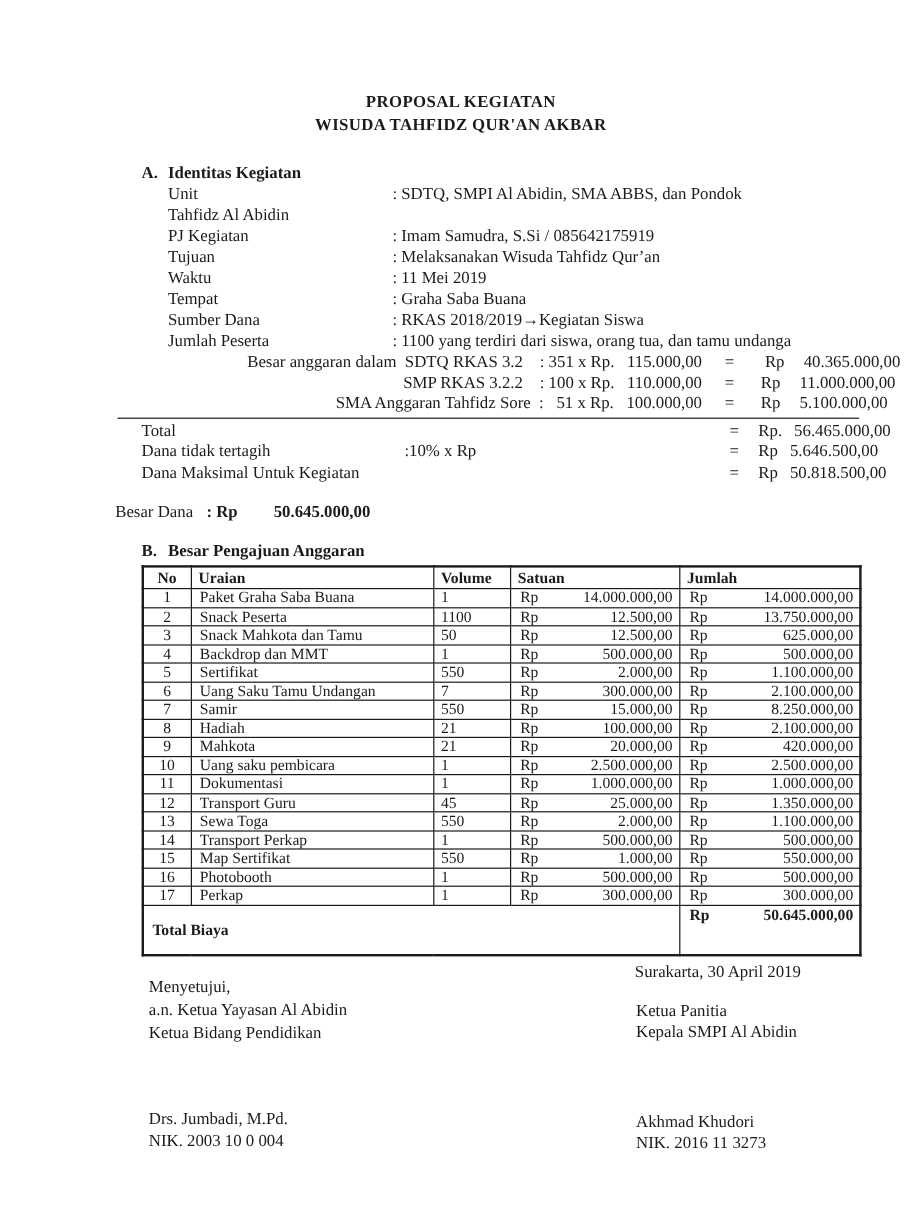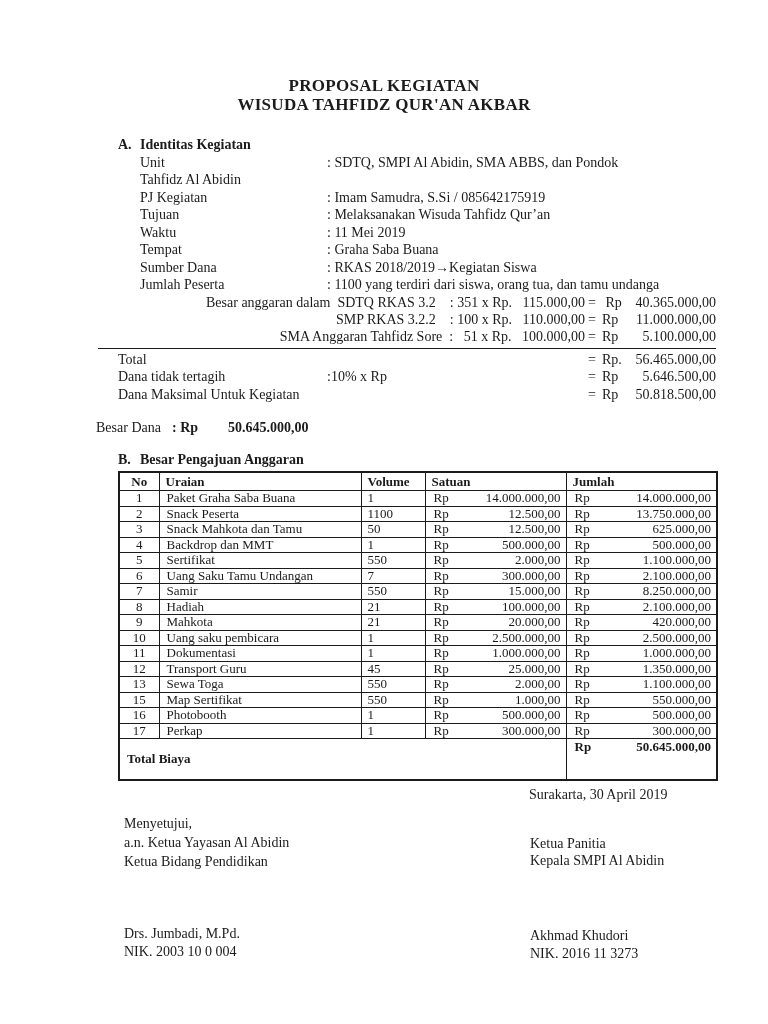--- a/index.html
+++ b/index.html
@@ -2,39 +2,39 @@
 <html><head>
 <meta charset="utf-8">
 <style>
   html, body { margin:0; padding:0; background:#ffffff; }
   .page {
     position:relative; width:768px; height:1024px; background:#ffffff;
     font-family:"Liberation Serif", serif; color:#1b1b1b; font-size:14px;
     overflow:hidden;
   }
   
-  .title { padding-top:76px; text-align:center; font-weight:bold; font-size:17px; line-height:19px; letter-spacing:0.3px; }
+  .title { padding-top:76px; text-align:center; font-weight:bold; font-size:14px; line-height:19px; letter-spacing:0.3px; }
   
   .section-a { margin:22px 52px 0 118px; }
   .section-b { margin:14px 52px 0 118px; }
   .sec-heading { display:flex; font-weight:bold; line-height:17.5px; }
   .sec-label { width:22px; flex:none; }
   
   .fields { margin-left:22px; }
   .field-row { display:flex; line-height:17.5px; }
   .field-label { width:187px; flex:none; white-space:pre; }
   .field-value { white-space:pre; }
   
-  .budget-line { display:flex; line-height:17.2px; }
+  .budget-line { display:flex; line-height:17.2px;gap:16px; }
   .bl-left { width:467px; flex:none; text-align:right; white-space:pre; }
   .bl-eq { margin-left:3px; }
   .bl-rp { margin-left:6px; white-space:pre; }
   .bl-amt { margin-left:auto; white-space:pre; }
   .rule { border-top:1.6px solid #1b1b1b; margin:3px 0 2px -20px; }
-  .total-row { display:flex; line-height:17.2px; }
+  .total-row { display:flex; line-height:17.2px;gap:10px; }
   .t-label { width:209px; flex:none; white-space:pre; }
   .t-mid { width:258px; flex:none; white-space:pre; }
   
   .besar-dana { margin:16px 52px 0 96px; display:flex; line-height:18px; }
   .bd-label { width:76px; flex:none; }
   .bd-rp { font-weight:bold; white-space:pre; }
   .bd-amt { font-weight:bold; margin-left:30px; }
   
   table.budget { border-collapse:collapse; width:598px; margin-top:3px; font-size:13px; table-layout:fixed; }
   table.budget, table.budget th, table.budget td { border:1px solid #1b1b1b; }
@@ -397,20 +397,37 @@
               </div>
             </td>
         <td>
               <div class="money">
                 <span>Rp</span>
                 <span>1.100.000,00</span>
               </div>
             </td>
       </tr>
       <tr>
+        <td class="c-no">14</td>
+        <td class="c-uraian">Transport Perkap</td>
+        <td class="c-volume">1</td>
+        <td>
+              <div class="money">
+                <span>Rp</span>
+                <span>500.000,00</span>
+              </div>
+            </td>
+        <td>
+              <div class="money">
+                <span>Rp</span>
+                <span>500.000,00</span>
+              </div>
+            </td>
+      </tr>
+      <tr>
         <td class="c-no">15</td>
         <td class="c-uraian">Map Sertifikat</td>
         <td class="c-volume">550</td>
         <td>
               <div class="money">
                 <span>Rp</span>
                 <span>1.000,00</span>
               </div>
             </td>
         <td>

